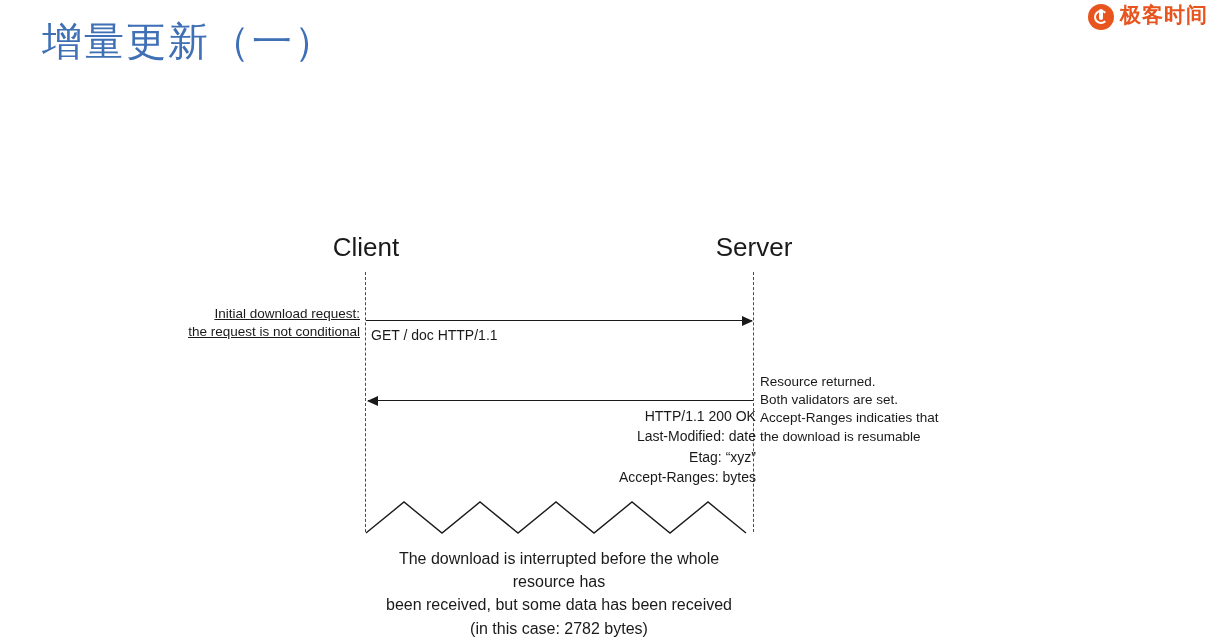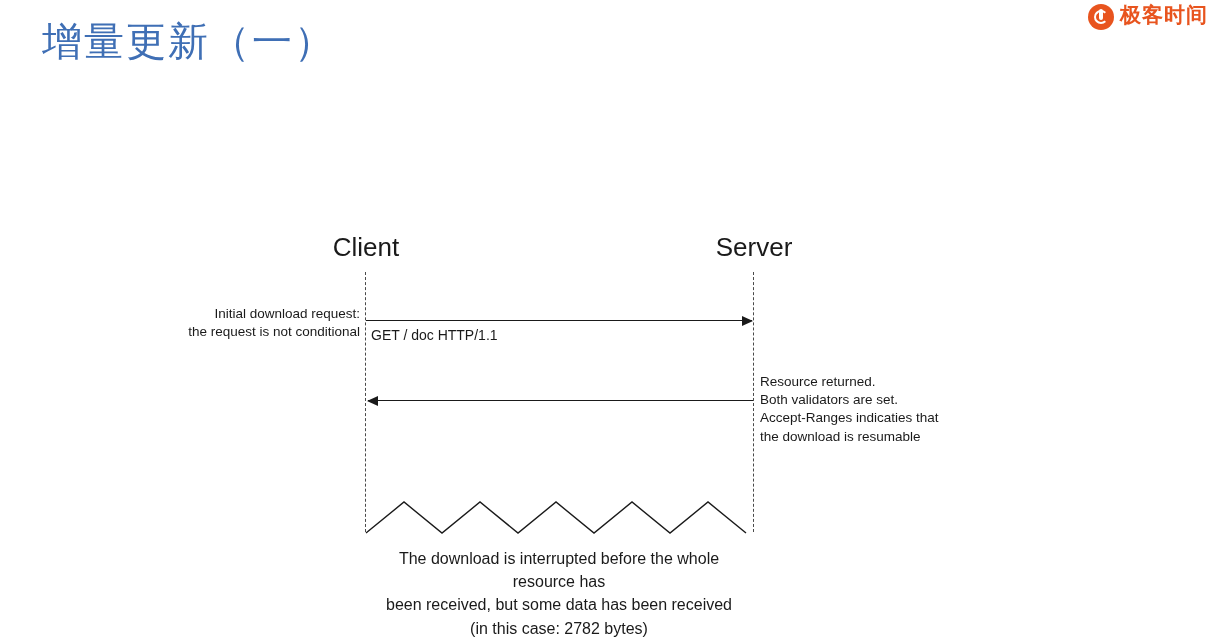--- a/index.html
+++ b/index.html
@@ -144,20 +144,21 @@
     font-size: 13.5px;
     color: #1a1a1a;
     line-height: 1.35;
     white-space: pre-line;
   }
   .note-left {
     left: 188px;
     top: 95px;
     text-align: right;
     width: 172px;
+    text-decoration: underline;
   }
   .msg {
     position: absolute;
     font-size: 14px;
     color: #1a1a1a;
     line-height: 1.45;
     white-space: pre-line;
     text-align: right;
   }
   .msg-request { left: 371px; top: 115px; }
@@ -203,20 +204,24 @@
 
     <div class="lifeline lifeline-client"></div>
     <div class="lifeline lifeline-server"></div>
 
     <div class="arrow arrow-right"></div>
     <div class="arrow arrow-left"></div>
 
     <div class="note note-left">Initial download request:
 the request is not conditional</div>
     <div class="msg msg-request">GET  / doc   HTTP/1.1</div>
+    <div class="msg msg-response">HTTP/1.1  200  OK
+Last-Modified:  date
+Etag:   “xyz”
+Accept-Ranges:  bytes</div>
     <div class="note note-right">Resource returned.
 Both validators are set.
 Accept-Ranges indicaties that
 the download is resumable</div>
 
     <svg class="zigzag" viewBox="0 0 394 50">
       <polyline points="4,45 42,14 80,45 118,14 156,45 194,14 232,45 270,14 308,45 346,14 384,45" fill="none" stroke="#1a1a1a" stroke-width="1.4"></polyline>
     </svg>
 
     <div class="caption">The download is interrupted before the whole resource has

